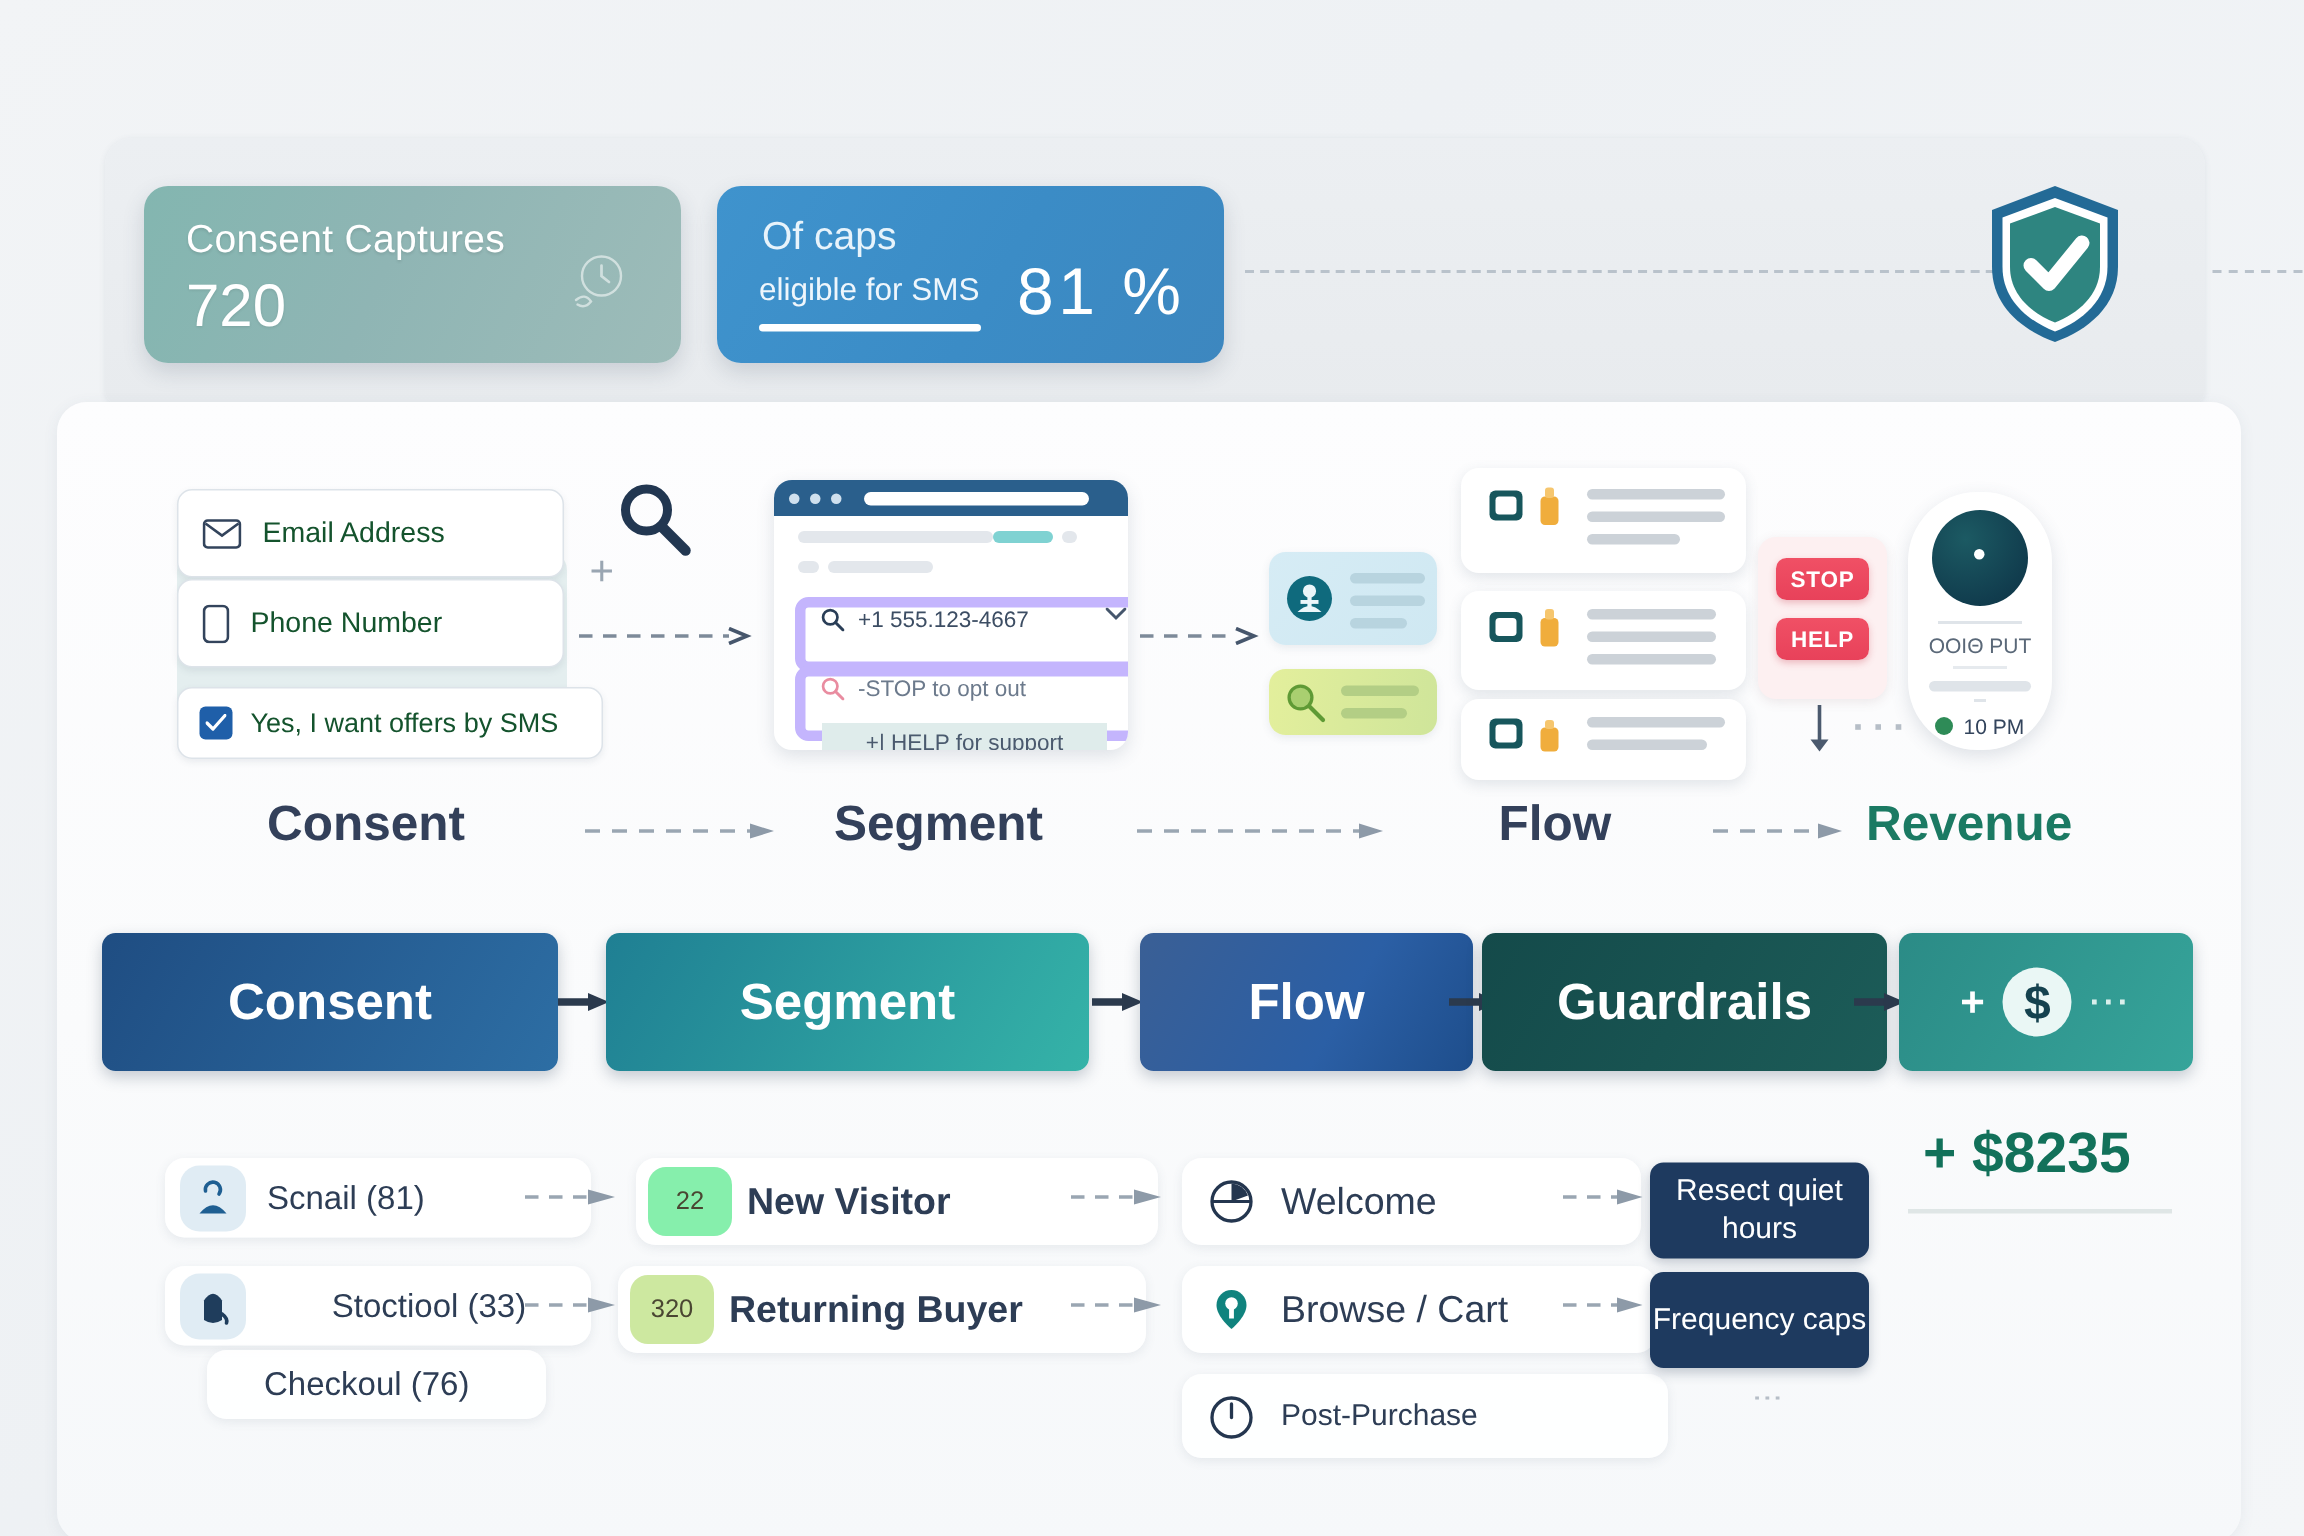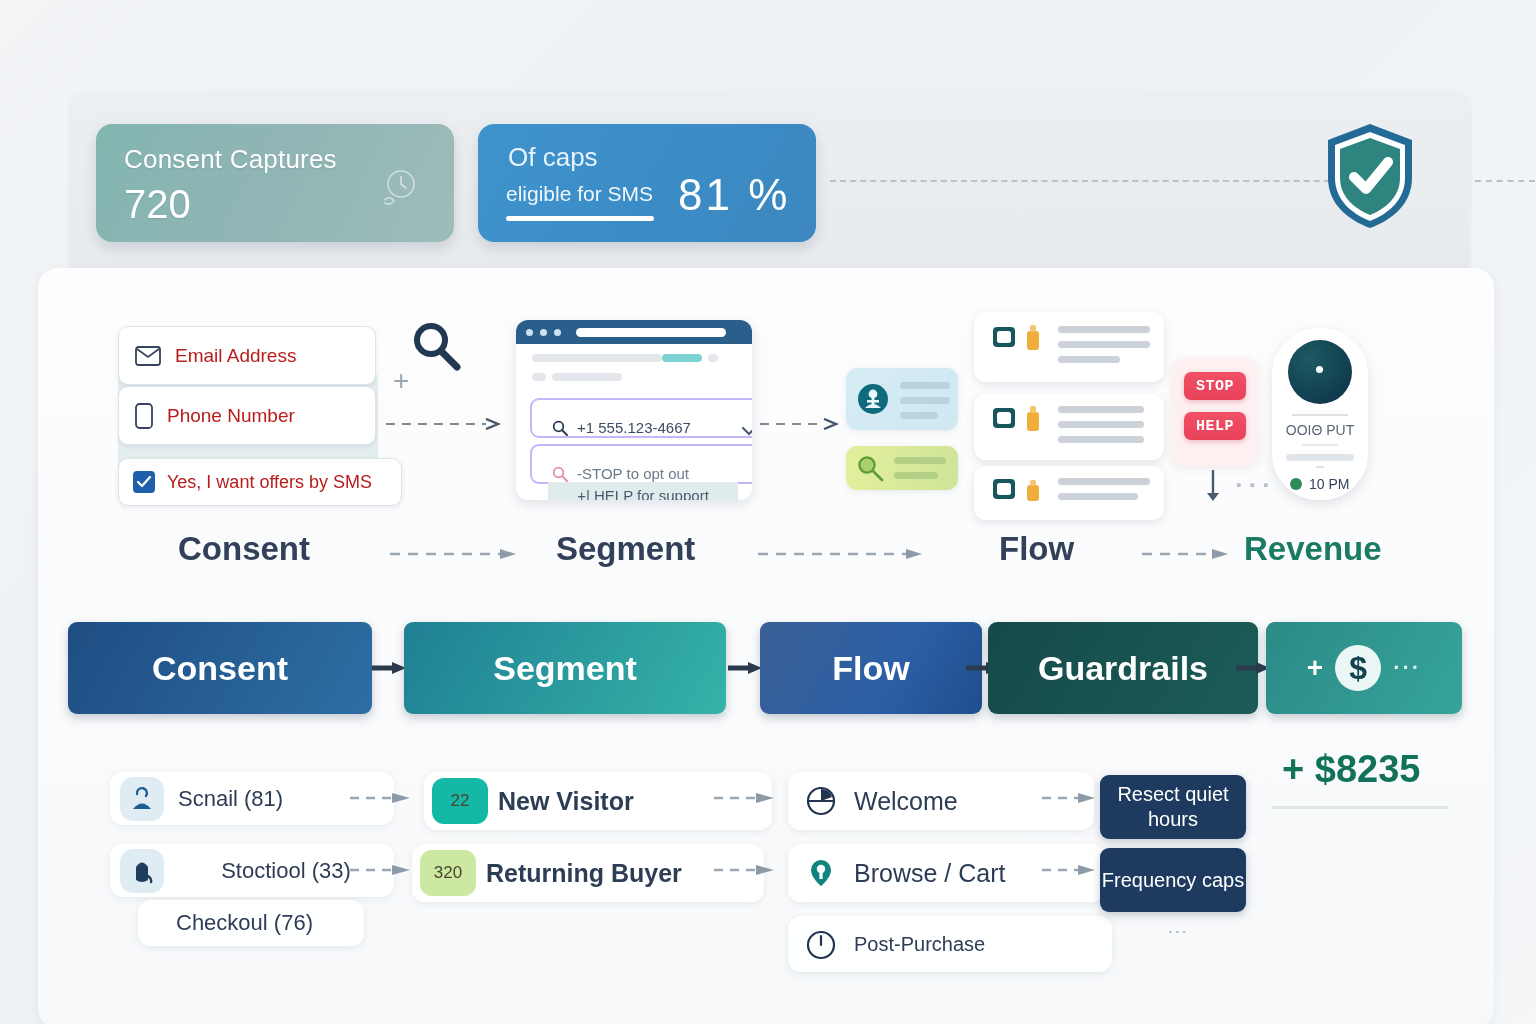--- a/index.html
+++ b/index.html
@@ -73,21 +73,21 @@
 
   
   .consent-shadow{
     position:absolute;left:118px;top:368px;width:260px;height:128px;
     background:#dceaea;border-radius:12px;opacity:.75;
   }
   .field{
     position:absolute;background:#ffffff;border:1px solid #dde3e9;border-radius:10px;
     box-shadow:0 2px 5px rgba(70,90,110,.10);
     display:flex;align-items:center;padding-left:16px;gap:14px;
-    font-size:19px;color:#b91c1c;
+    font-size:19px;color:#14532d;
   }
   .f-email{left:118px;top:326px;width:240px;height:57px;}
   .f-phone{left:118px;top:386px;width:240px;height:57px;}
   .f-check{left:118px;top:458px;width:268px;height:46px;font-size:18px;padding-left:14px;gap:12px;}
   .cb{
     width:22px;height:22px;border-radius:4px;background:#1f5fa9;
     display:flex;align-items:center;justify-content:center;flex:none;
   }
   .plus-small{position:absolute;left:393px;top:365px;font-size:28px;color:#9aa6b2;}
   .mag-big{position:absolute;left:408px;top:318px;width:56px;height:56px;}
@@ -104,22 +104,22 @@
   .br-url{margin-left:8px;width:150px;height:9px;border-radius:5px;background:#ffffff;}
   .br-skel{position:absolute;left:16px;top:34px;}
   .sk{height:8px;border-radius:4px;background:#e3e7ec;margin-bottom:7px;}
   .sk-t{width:130px;}
   .sk-a{width:40px;background:#7fd2d2;display:inline-block;}
   .sk-b{width:10px;background:#e3e7ec;display:inline-block;margin-left:6px;}
   .sk-2{width:14px;display:inline-block;}
   .sk-3{width:70px;display:inline-block;margin-left:6px;}
   .br-inp{
     position:absolute;left:14px;width:206px;height:36px;background:#fff;
-    border:2px solid #c4b5fd;border-radius:9px;display:flex;align-items:flex-end;
-    padding:0 20px;gap:9px;font-size:15px;color:#3c4d63;
+    border:7px solid #c4b5fd;border-radius:9px;display:flex;align-items:flex-start;
+    padding:0 10px;gap:9px;font-size:15px;color:#3c4d63;
   }
   .br-inp1{top:78px;}
   .br-inp2{top:124px;color:#6c7a8c;}
   .br-help{
     position:absolute;left:32px;top:162px;width:190px;height:26px;background:#dfeceb;
     display:flex;align-items:center;justify-content:center;font-size:15px;color:#4a5a6e;gap:4px;
   }
   .arr-2{position:absolute;left:760px;top:418px;width:82px;}
 
   
@@ -137,21 +137,21 @@
     position:absolute;background:#ffffff;border-radius:12px;
     box-shadow:0 3px 9px rgba(70,90,110,.14);
   }
   .m1{left:974px;top:312px;width:190px;height:70px;}
   .m2{left:974px;top:394px;width:190px;height:66px;}
   .m3{left:974px;top:466px;width:190px;height:54px;}
   .m-lines{position:absolute;left:84px;top:14px;}
   .ml{height:7px;border-radius:4px;background:#ccd2d8;margin-bottom:8px;}
   .stop-box{
     position:absolute;left:1172px;top:358px;width:86px;height:108px;border-radius:12px;
-    background:#fdf0f1;box-shadow:0 2px 8px rgba(120,80,90,.12);font-family:Liberation Mono, monospace;
+    background:#fdf0f1;box-shadow:0 2px 8px rgba(120,80,90,.12);
   }
   .badge{
     position:absolute;left:12px;width:62px;height:28px;border-radius:7px;
     background:linear-gradient(180deg,#f05065 0%,#e8415a 100%);
     color:#fff;font-size:15px;font-weight:bold;letter-spacing:.5px;
     display:flex;align-items:center;justify-content:center;
     box-shadow:0 2px 5px rgba(200,60,80,.3);
   }
   .b-stop{top:14px;}
   .b-help{top:54px;}
@@ -216,21 +216,21 @@
   .ic-circle{
     position:absolute;left:10px;top:5px;width:44px;height:44px;border-radius:13px;
     background:#e0ecf4;display:flex;align-items:center;justify-content:center;
   }
   .c-newvis{left:424px;top:772px;width:274px;height:58px;padding-left:74px;font-size:25px;font-weight:bold;}
   .c-return{left:412px;top:844px;width:278px;height:58px;padding-left:74px;font-size:25px;font-weight:bold;}
   .num-tile{
     position:absolute;left:8px;top:6px;width:56px;height:46px;border-radius:12px;
     display:flex;align-items:center;justify-content:center;font-size:17px;font-weight:normal;color:#4a4632;
   }
-  .nt-orange{background:#14b8a6;}
+  .nt-orange{background:#86efac;}
   .nt-green{background:#cde8a0;}
   .c-welcome{left:788px;top:772px;width:240px;height:58px;padding-left:66px;font-size:25px;}
   .c-browse{left:788px;top:844px;width:250px;height:58px;padding-left:66px;font-size:25px;}
   .c-post{left:788px;top:916px;width:258px;height:56px;padding-left:66px;font-size:20px;}
   .ic-plain{position:absolute;left:16px;top:12px;width:34px;height:34px;display:flex;align-items:center;justify-content:center;}
 
   .guard-chip{
     position:absolute;border-radius:9px;background:#1e3a5f;color:#fff;
     display:flex;align-items:center;justify-content:center;text-align:center;
     font-size:20px;line-height:1.25;box-shadow:0 3px 8px rgba(30,50,80,.25);

